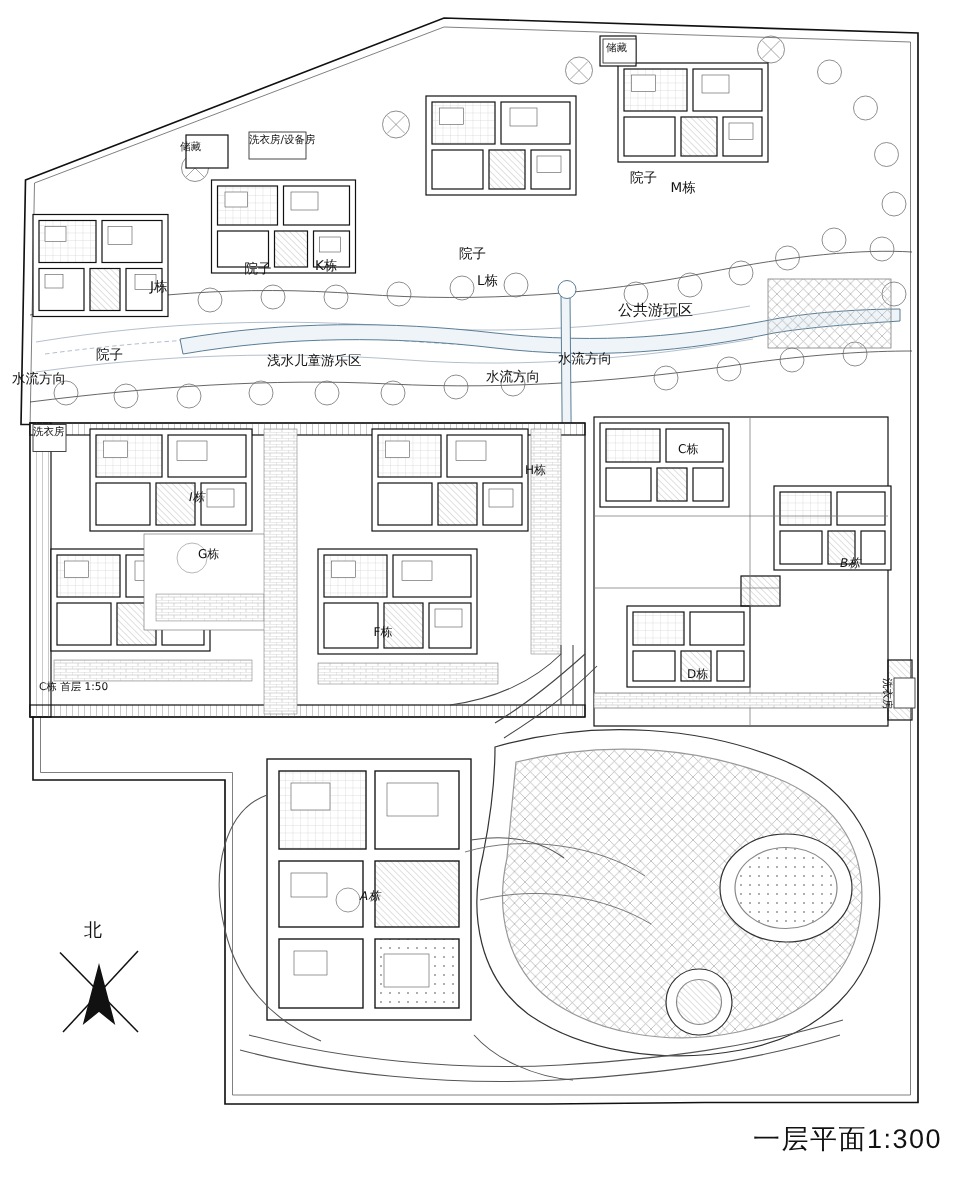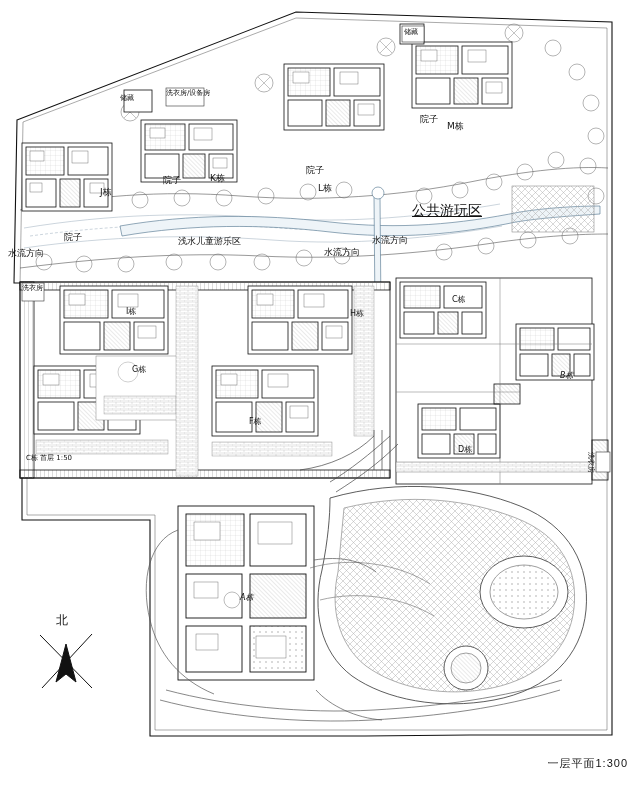--- a/index.html
+++ b/index.html
@@ -4,22 +4,22 @@
 <style>
   html,body{margin:0;padding:0;background:#ffffff;}
   body{width:640px;height:797px;position:relative;overflow:hidden;
        font-family:"Liberation Sans","DejaVu Sans",sans-serif;color:#111;}
   #plan{position:absolute;left:0;top:0;width:640px;height:797px;}
   .lbl{position:absolute;white-space:nowrap;line-height:1;}
   .lbl.cn{font-family:"DejaVu Sans","Liberation Sans",sans-serif;}
   .t7{font-size:7px;}
   .t8{font-size:8px;}
   .t9{font-size:9px;}
-  .t10{font-size:14px;text-decoration:underline;}
-  .title{position:absolute;right:12px;bottom:26px;font-size:11px;letter-spacing:1px;}
+  .t10{font-size:10px;}
+  .title{position:absolute;right:12px;bottom:26px;font-size:18px;letter-spacing:1px;}
   .northN{position:absolute;font-size:12px;}
 </style>
 </head>
 <body>
 
 <svg id="plan" viewBox="0 0 640 797">
   <defs>
     <pattern id="hatchA" width="4" height="4" patternUnits="userSpaceOnUse" patternTransform="rotate(45)">
       <line x1="0" y1="0" x2="0" y2="4" stroke="#999" stroke-width="0.6"></line>
     </pattern>
@@ -340,21 +340,21 @@
     <rect x="596" y="452" width="14" height="20"></rect>
     <rect x="402" y="26" width="22" height="16"></rect>
     <rect x="166" y="88" width="38" height="18"></rect>
   </g>
 </svg>
 
 <div class="lbl cn t9" style="left:58px;top:188px;margin-left:42px;">J栋</div>
 <div class="lbl cn t9" style="left:186px;top:174px;margin-left:24px;">K栋</div>
 <div class="lbl cn t9" style="left:318px;top:160px;margin-top:24px;">L栋</div>
 <div class="lbl cn t9" style="left:428px;top:122px;margin-left:19px;">M栋</div>
-<div class="lbl cn t8" style="left:126px;top:308px;">I栋</div>
+<div class="lbl cn t8" style="left:126px;top:328px;font-style:italic;">I栋</div>
 <div class="lbl cn t8" style="left:306px;top:310px;margin-left:44px;">H栋</div>
 <div class="lbl cn t8" style="left:122px;top:366px;margin-left:10px;">G栋</div>
 <div class="lbl cn t8" style="left:249px;top:418px;">F栋</div>
 <div class="lbl cn t8" style="left:452px;top:296px;">C栋</div>
 <div class="lbl cn t8" style="left:560px;top:372px;font-style:italic;">B栋</div>
 <div class="lbl cn t8" style="left:458px;top:428px;margin-top:18px;">D栋</div>
 <div class="lbl cn t8" style="left:240px;top:594px;font-style:italic;">A栋</div>
 
 <div class="lbl cn t9" style="left:64px;top:233px;">院子</div>
 <div class="lbl cn t9" style="left:163px;top:176px;">院子</div>

